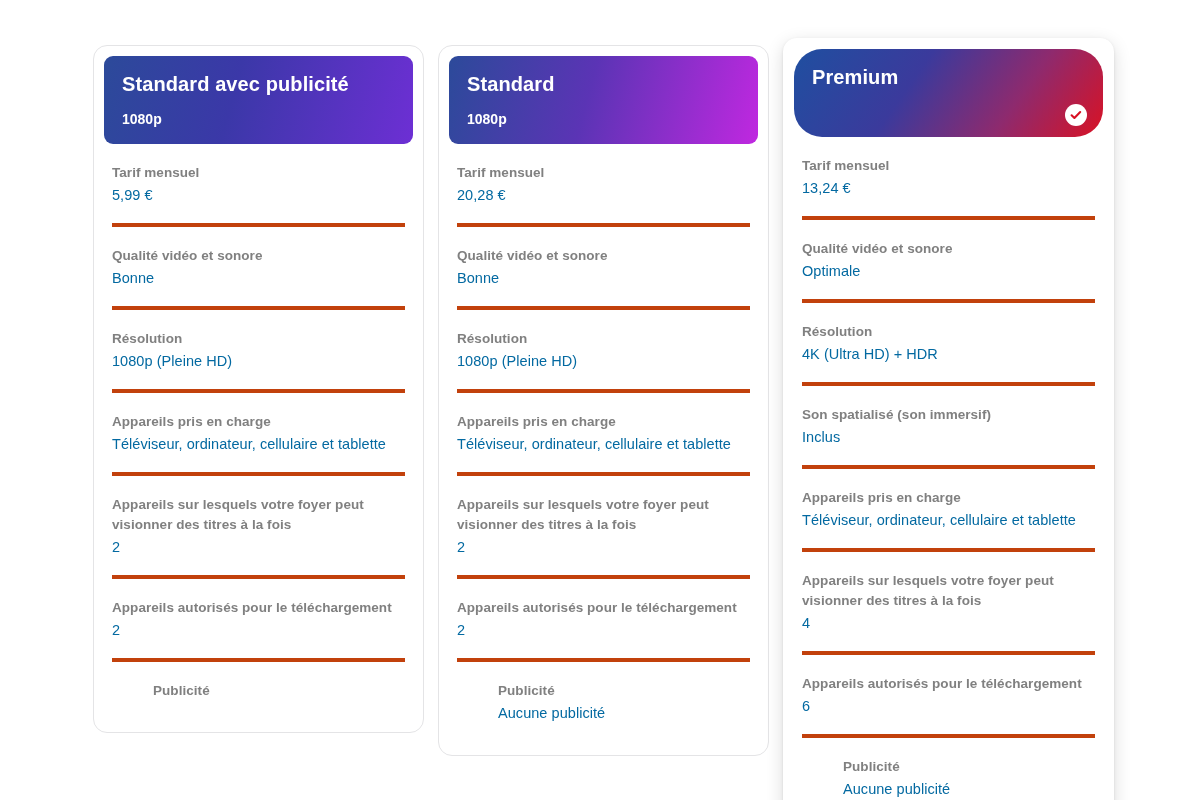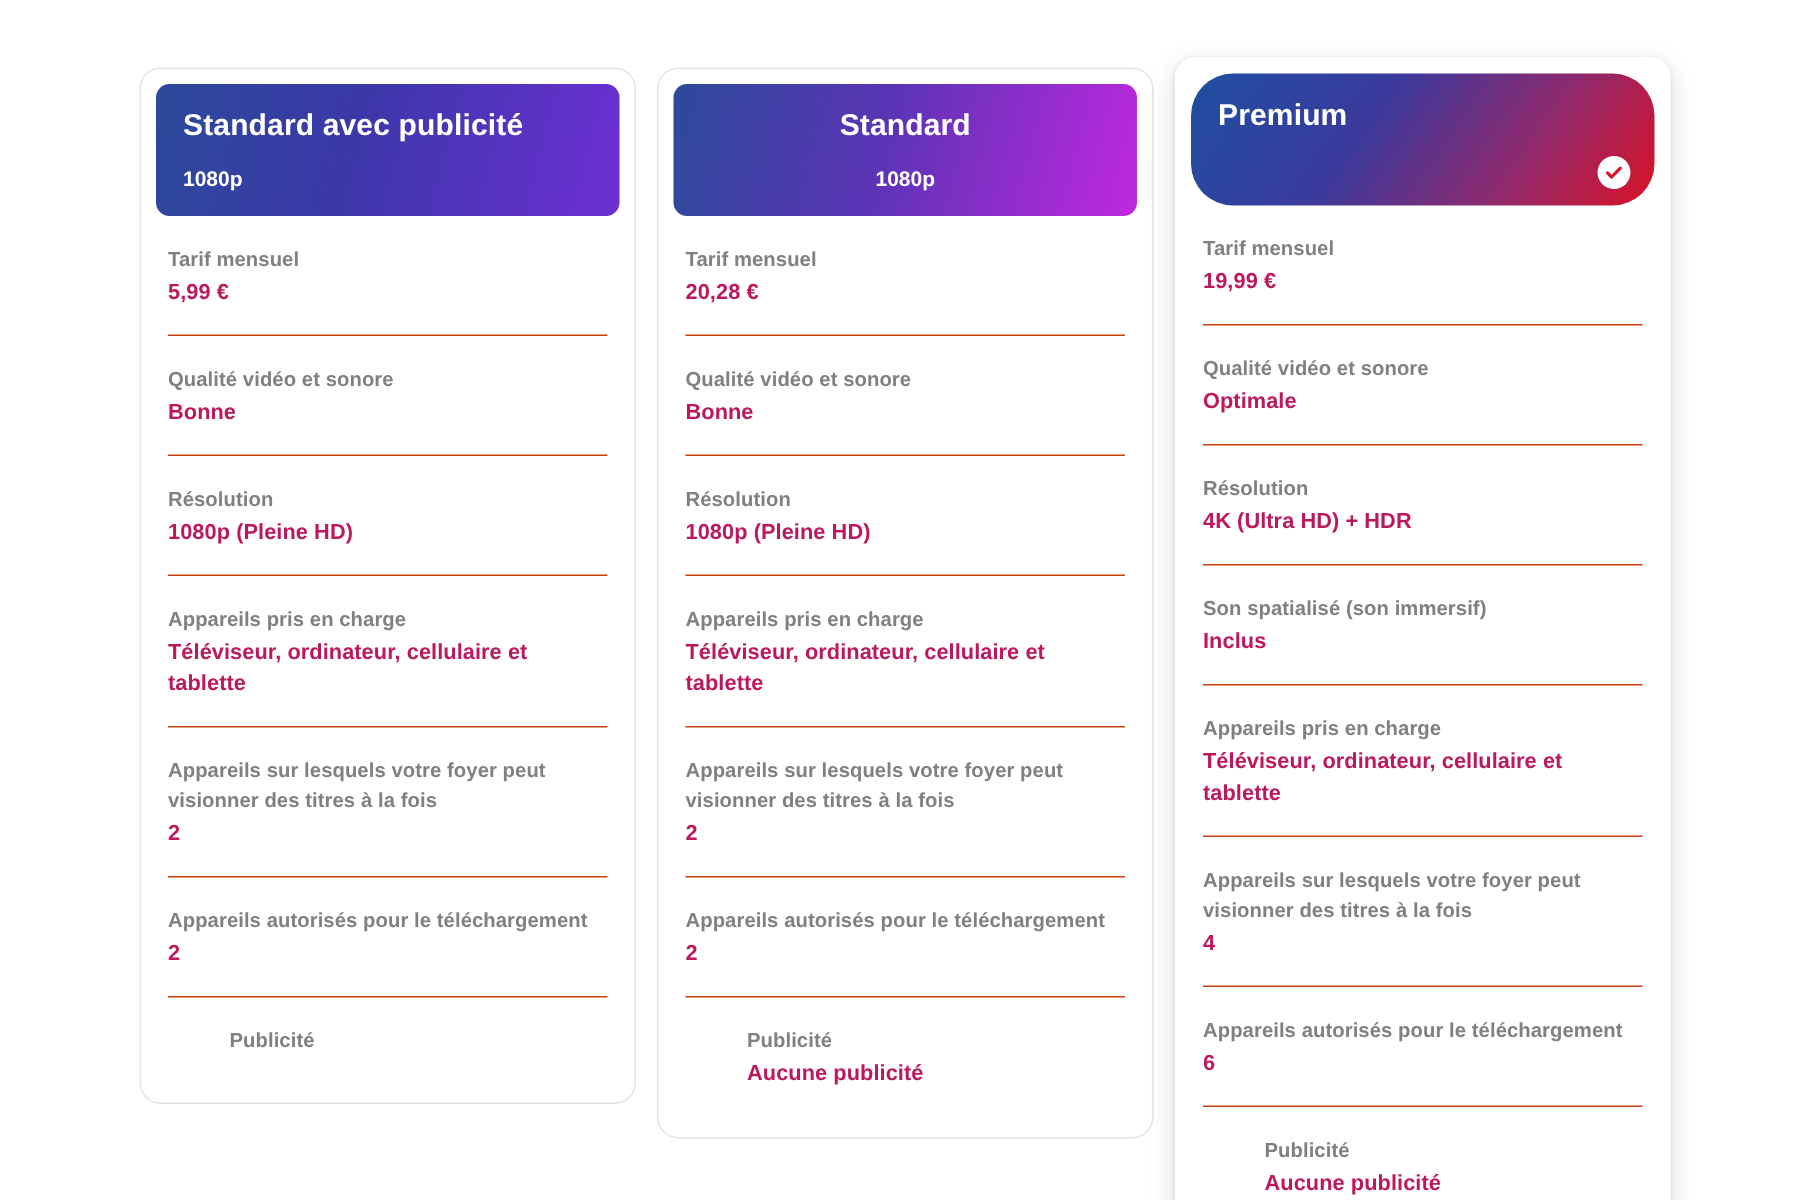--- a/index.html
+++ b/index.html
@@ -56,21 +56,20 @@
     height: 88px;
     padding: 16px 18px 0 18px;
     overflow: hidden;
   }
 
   .plan-header.g-ads {
     background: linear-gradient(105deg, #2c4a9a 0%, #3b38a8 42%, #6d2fd4 100%);
   }
   .plan-header.g-standard {
     background: linear-gradient(105deg, #2c4a9a 0%, #5b34b5 45%, #c028e0 100%);
-    text-align: center;
   }
   .plan-header.g-premium {
     background: linear-gradient(125deg, #1f4fa0 0%, #3b3a9c 38%, #8e2a6e 70%, #d91224 100%);
     border-radius: 28px;
   }
 
   .plan-title {
     color: #ffffff;
     font-size: 20px;
     font-weight: bold;
@@ -99,39 +98,39 @@
     justify-content: center;
   }
   .check-badge svg { display: block; }
 
   .features {
     padding: 0 8px;
   }
 
   .feature-row {
     padding: 19px 0 17px 0;
-    border-bottom: 1px solid #c2410c;
+    border-bottom: 4px solid #c2410c;
   }
   .feature-row:last-child {
     border-bottom: none;
     margin-left: 41px;
   }
 
   .feature-label {
     color: #808080;
     font-size: 13.5px;
     font-weight: bold;
     line-height: 20px;
     letter-spacing: 0.05px;
   }
 
   .feature-value {
-    color: #be185d;
+    color: #0369a1;
     font-size: 14.5px;
-    font-weight: bold;
+    font-weight: normal;
     line-height: 21px;
     margin-top: 2px;
     letter-spacing: 0.05px;
   }
 </style>
 </head>
 <body>
 
 <div class="plans-wrap">
   <div class="plans-row">
@@ -214,21 +213,21 @@
         <div class="plan-title">Premium</div>
         <div class="check-badge">
           <svg width="14" height="14" viewBox="0 0 14 14" aria-hidden="true">
             <path d="M2.6 7.3 L5.4 10.0 L11.2 4.1" fill="none" stroke="#d91224" stroke-width="2.1" stroke-linecap="round" stroke-linejoin="round"></path>
           </svg>
         </div>
       </div>
       <div class="features">
         <div class="feature-row">
           <div class="feature-label">Tarif mensuel</div>
-          <div class="feature-value">19,99 €</div>
+          <div class="feature-value">13,24 €</div>
         </div>
         <div class="feature-row">
           <div class="feature-label">Qualité vidéo et sonore</div>
           <div class="feature-value">Optimale</div>
         </div>
         <div class="feature-row">
           <div class="feature-label">Résolution</div>
           <div class="feature-value">4K (Ultra HD) + HDR</div>
         </div>
         <div class="feature-row">

